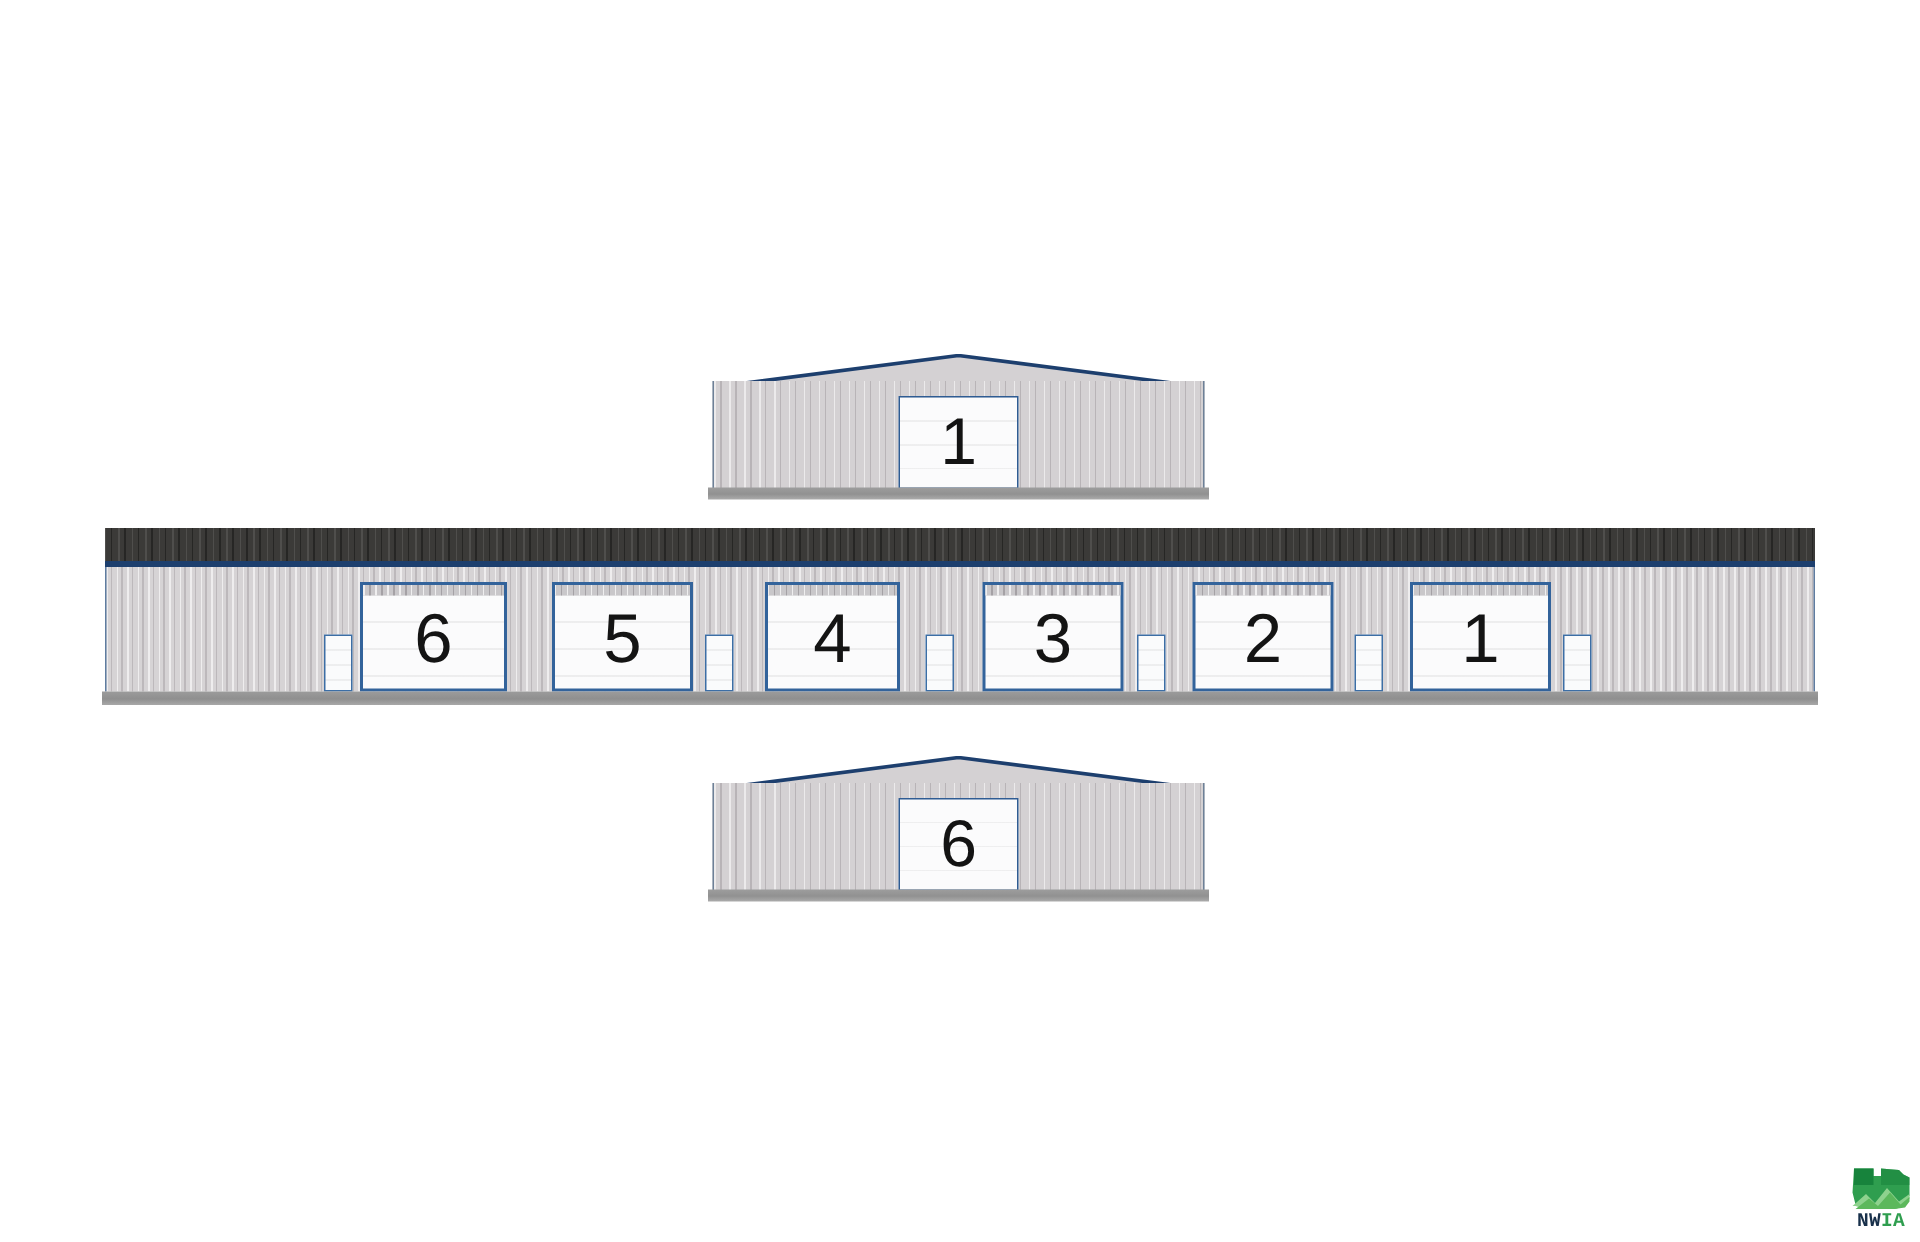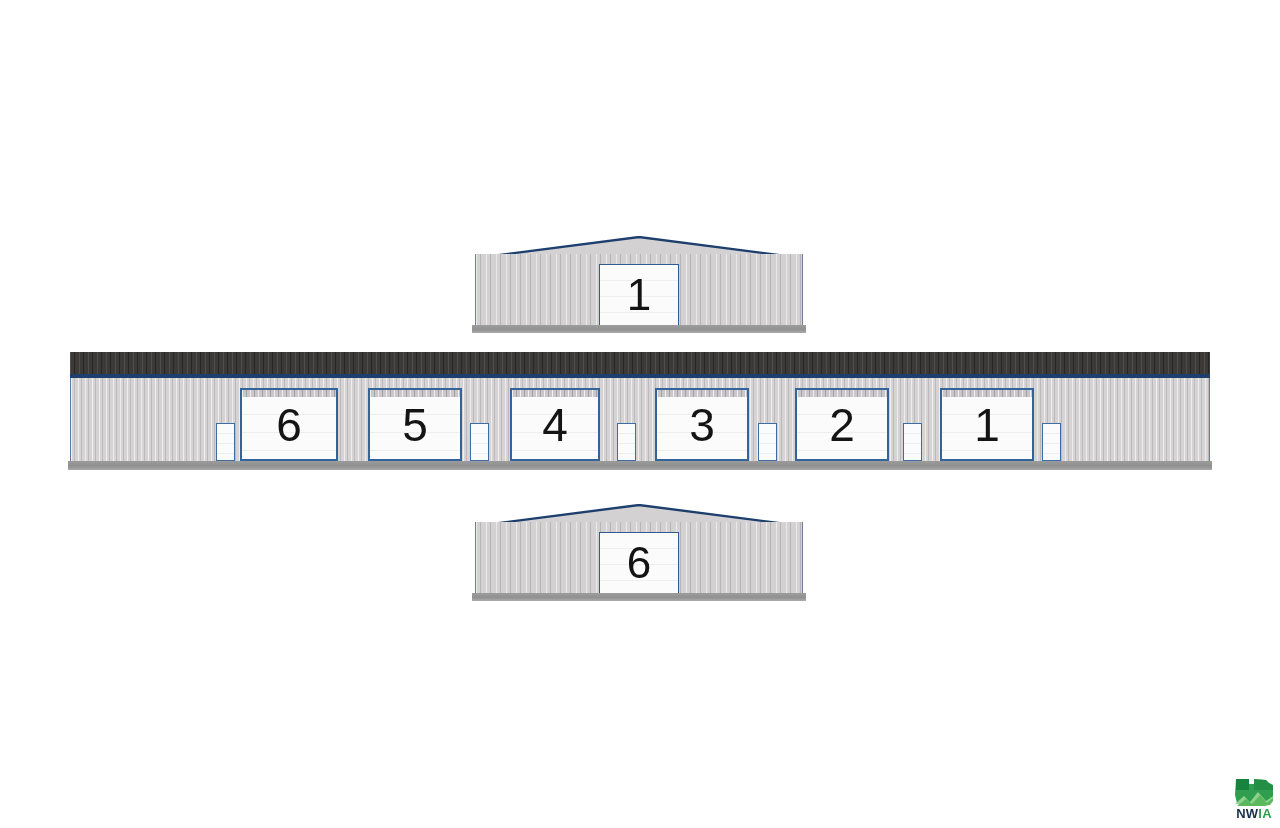--- a/index.html
+++ b/index.html
@@ -99,21 +99,21 @@
   .gable .gnum{position:relative;z-index:3;font-size:44px;color:#131313;line-height:1;}
 
   #gable-top{left:472px;top:236px;}
   #gable-bottom{left:472px;top:504px;}
 
   
   #logo{position:absolute;left:1231px;top:777px;width:46px;height:46px;}
   #logo .mark{position:absolute;left:2px;top:0;width:42px;height:30px;}
   #logo .wordmark{position:absolute;left:0;top:29px;width:46px;height:16px;
       text-align:center;font-size:13px;font-weight:bold;letter-spacing:.2px;
-      font-family:Liberation Sans, sans-serif;}
+      font-family:Liberation Mono, monospace;}
   #logo .nw{color:#18304a;}
   #logo .ia{color:#2f9e4f;}
 </style>
 </head>
 <body>
 
 <div class="stage">
 
   <div class="gable" id="gable-top">
     <div class="roof">

